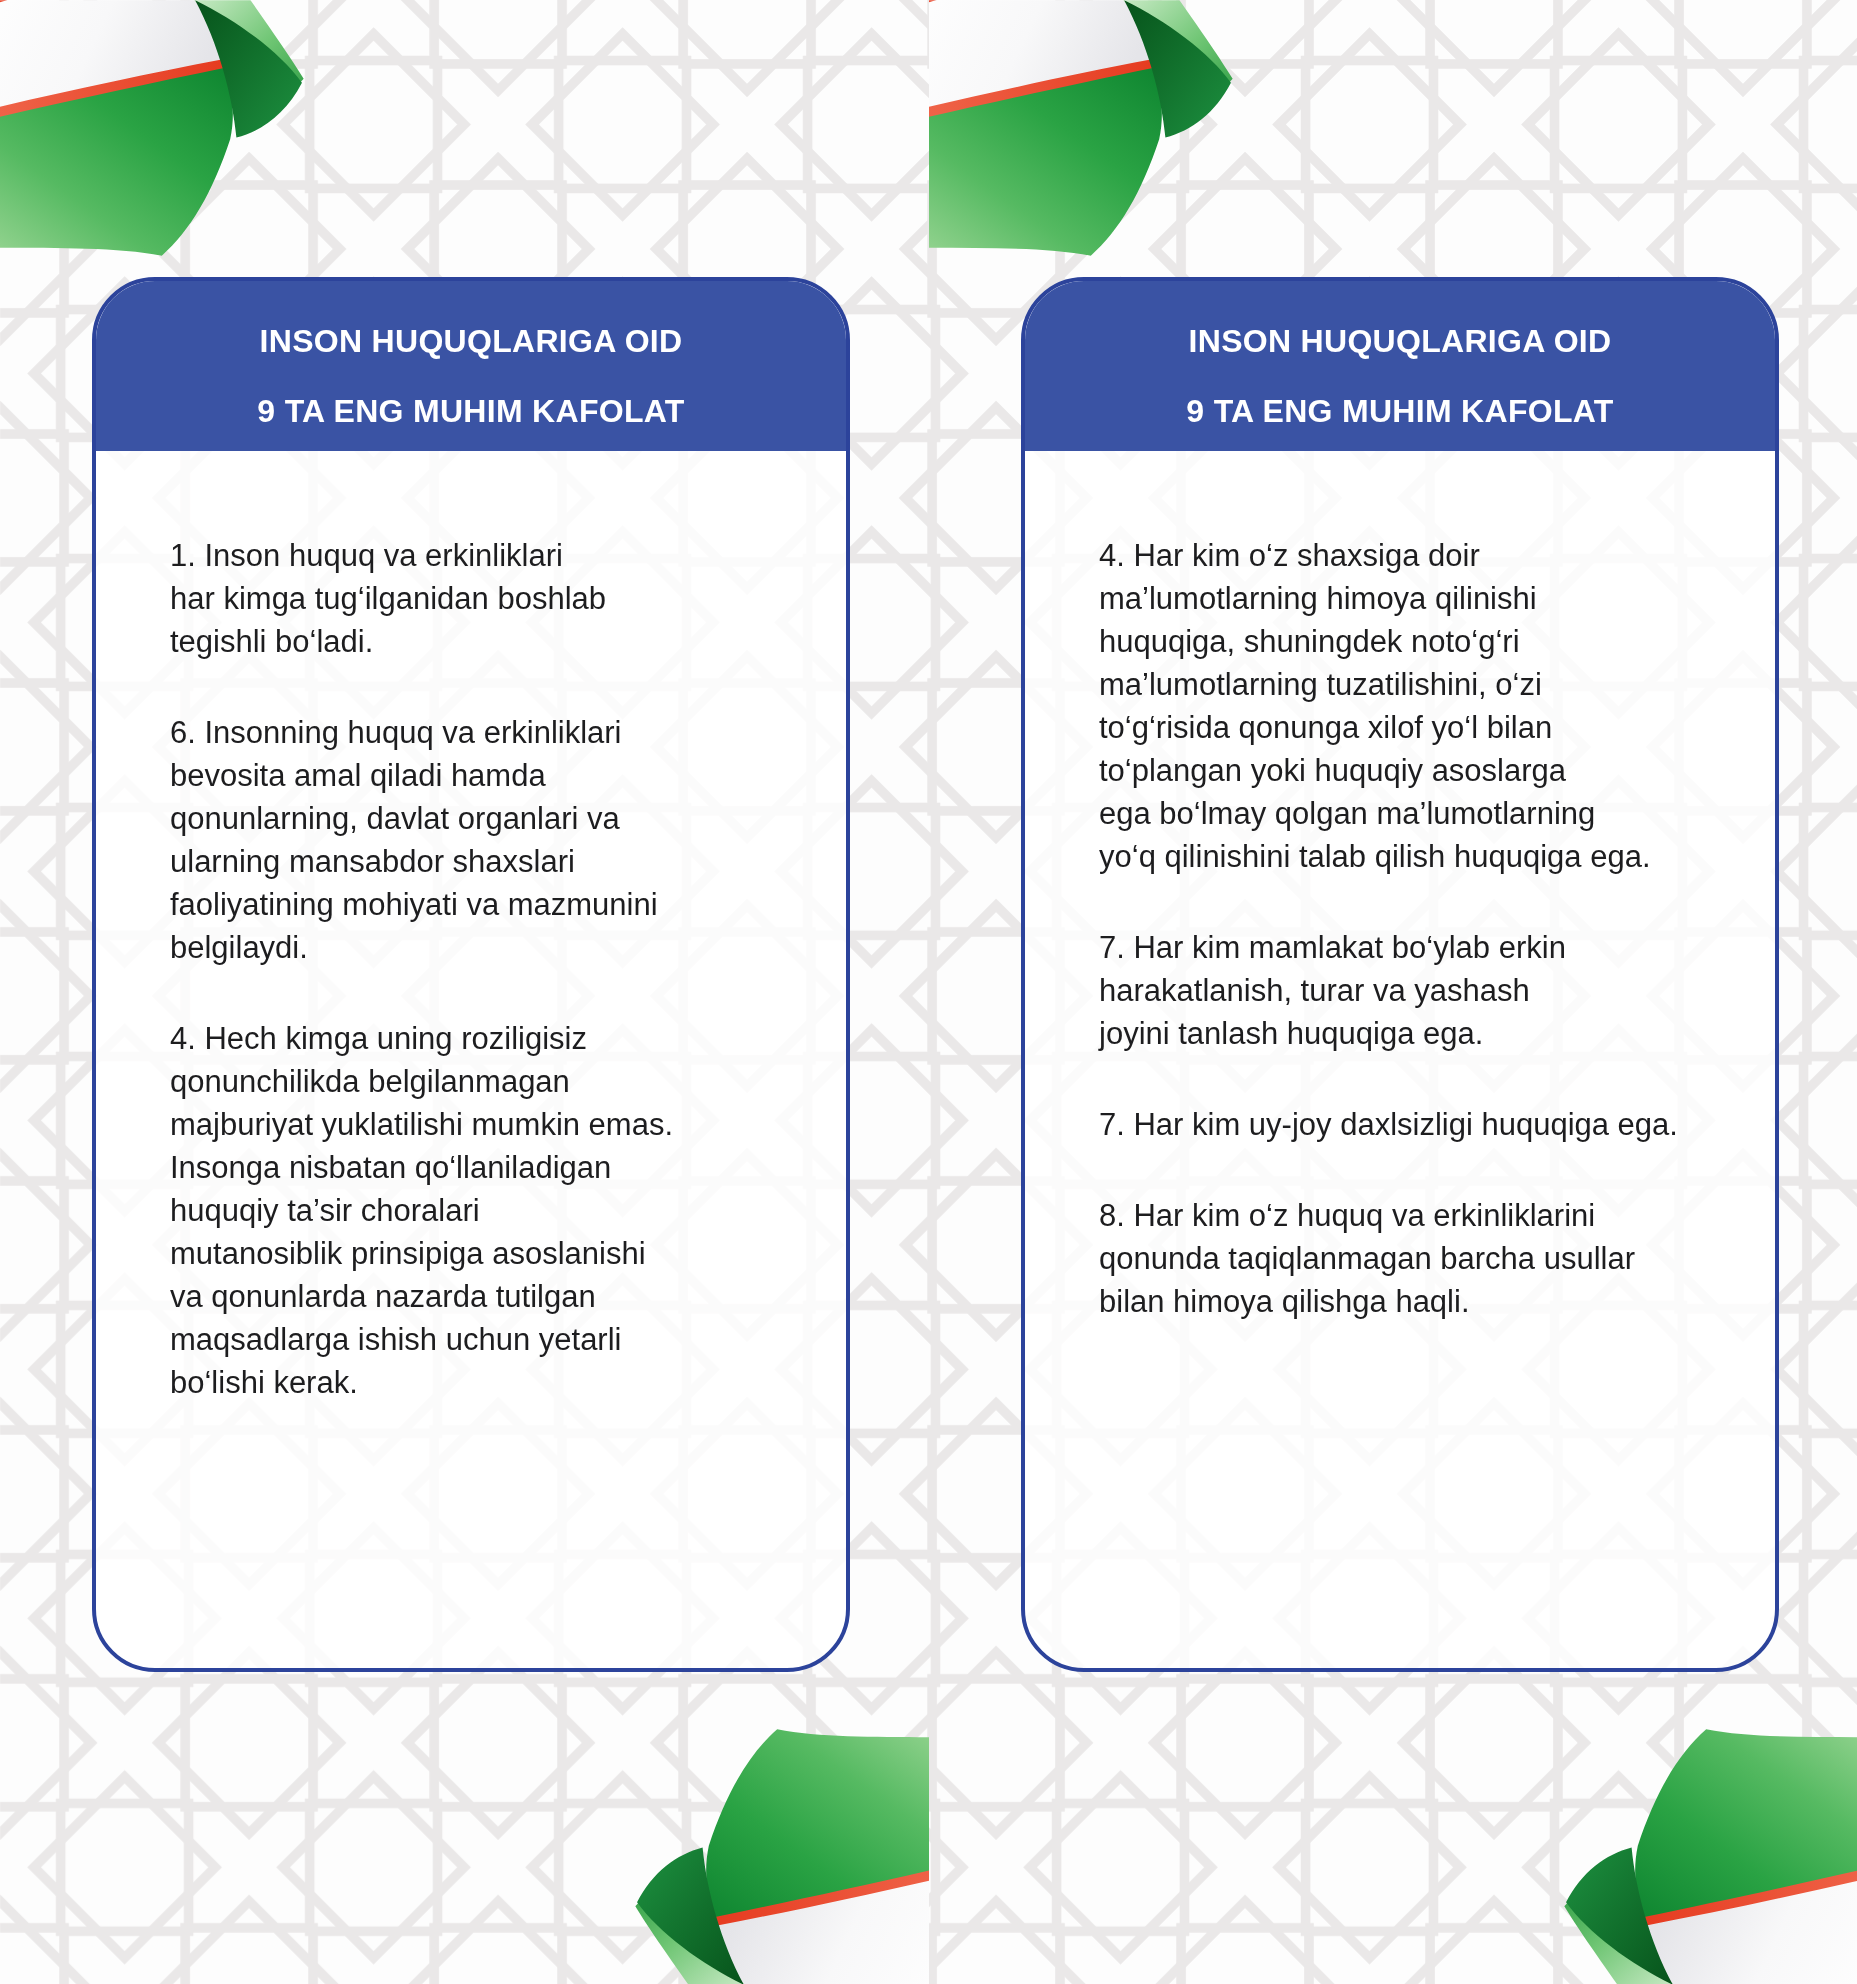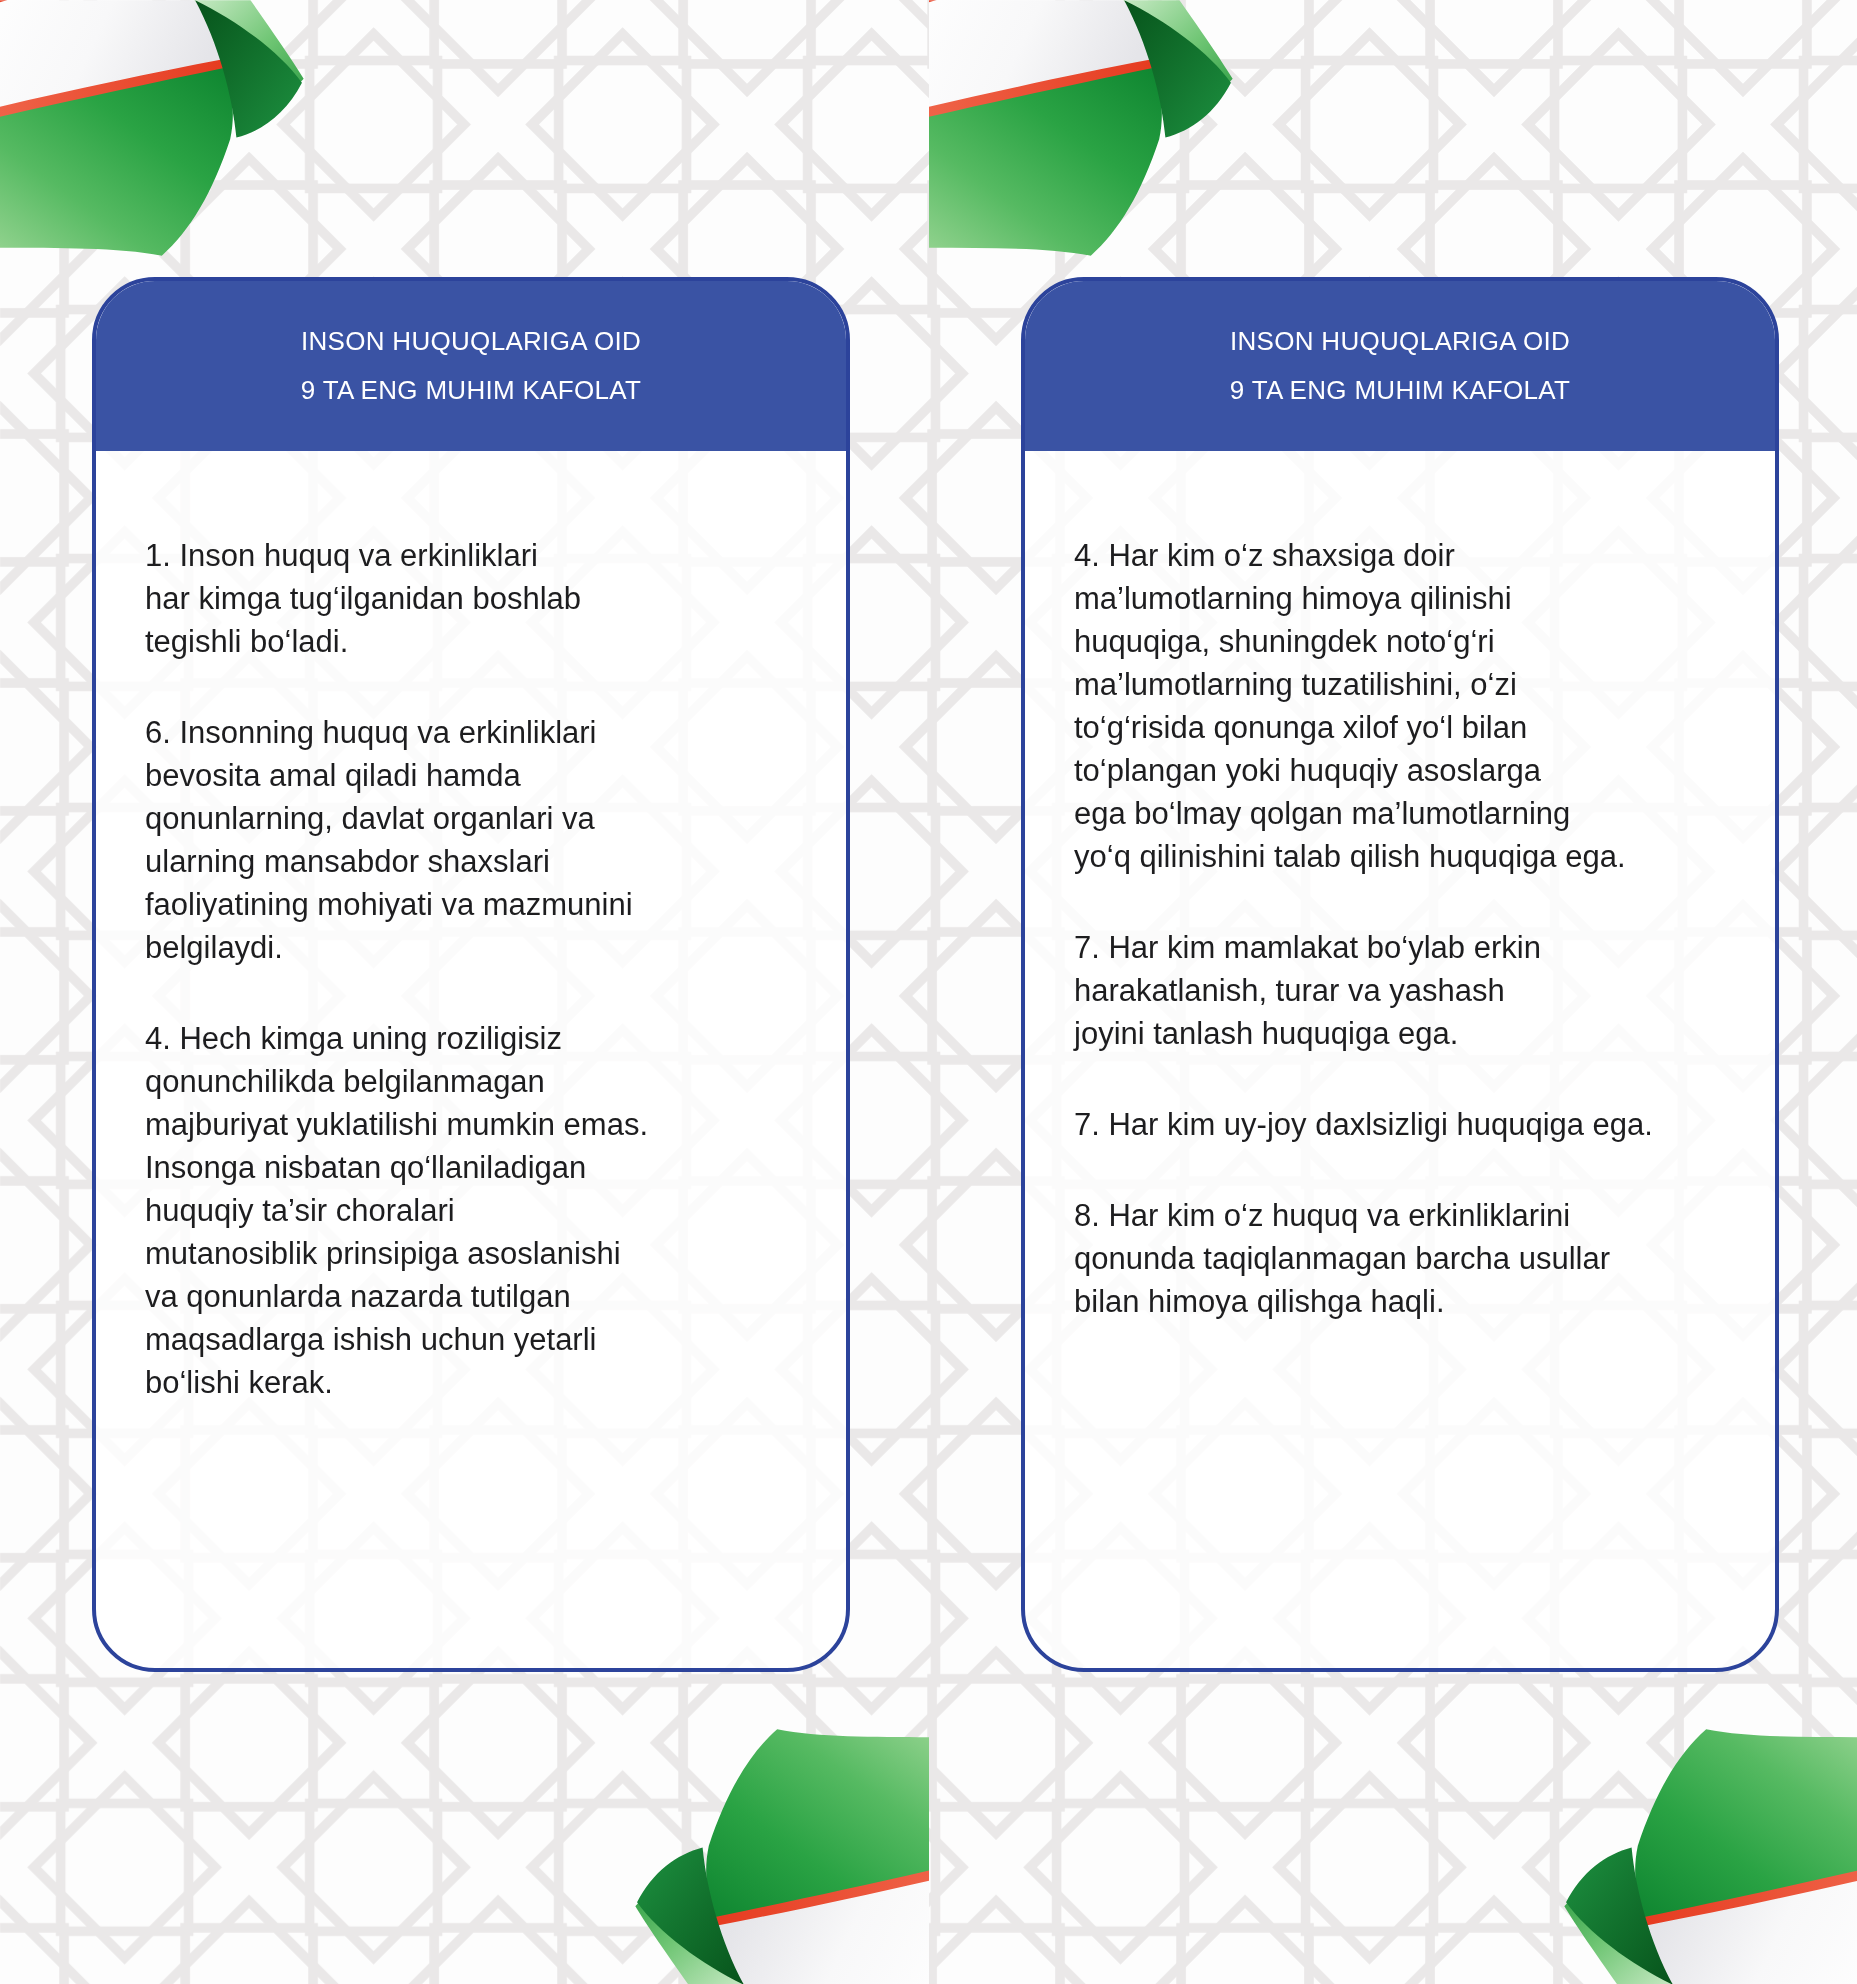--- a/index.html
+++ b/index.html
@@ -24,24 +24,24 @@
     border: 4.5px solid #2c439b; border-radius: 63px;
     background: rgba(255,255,255,0.82);
     overflow: hidden; z-index: 2;
   }
   .card-header {
     height: 170px; background: #3a53a4;
     display: flex; flex-direction: column; align-items: center; justify-content: center;
   }
   .title-line {
     display: block; text-align: center;
-    font-weight: 400; font-size: 26px; line-height: 49px;
-    color: #ffffff; letter-spacing: 0.3px;
+    font-weight: 700; font-size: 32px; line-height: 49px;
+    color: #ffffff; letter-spacing: 0.3px; margin-top: 21px;
   }
-  .card-body { padding: 83px 42px 0 49px; }
+  .card-body { padding: 83px 42px 0 49px; margin-left: 25px; }
   .item {
     white-space: pre-line;
     margin: 0 0 48px 0;
     font-size: 31px; line-height: 43px;
     color: #1d1d1f;
   }
   .defs-holder { position: absolute; width: 0; height: 0; overflow: hidden; }
 </style>
 </head>
 <body>

